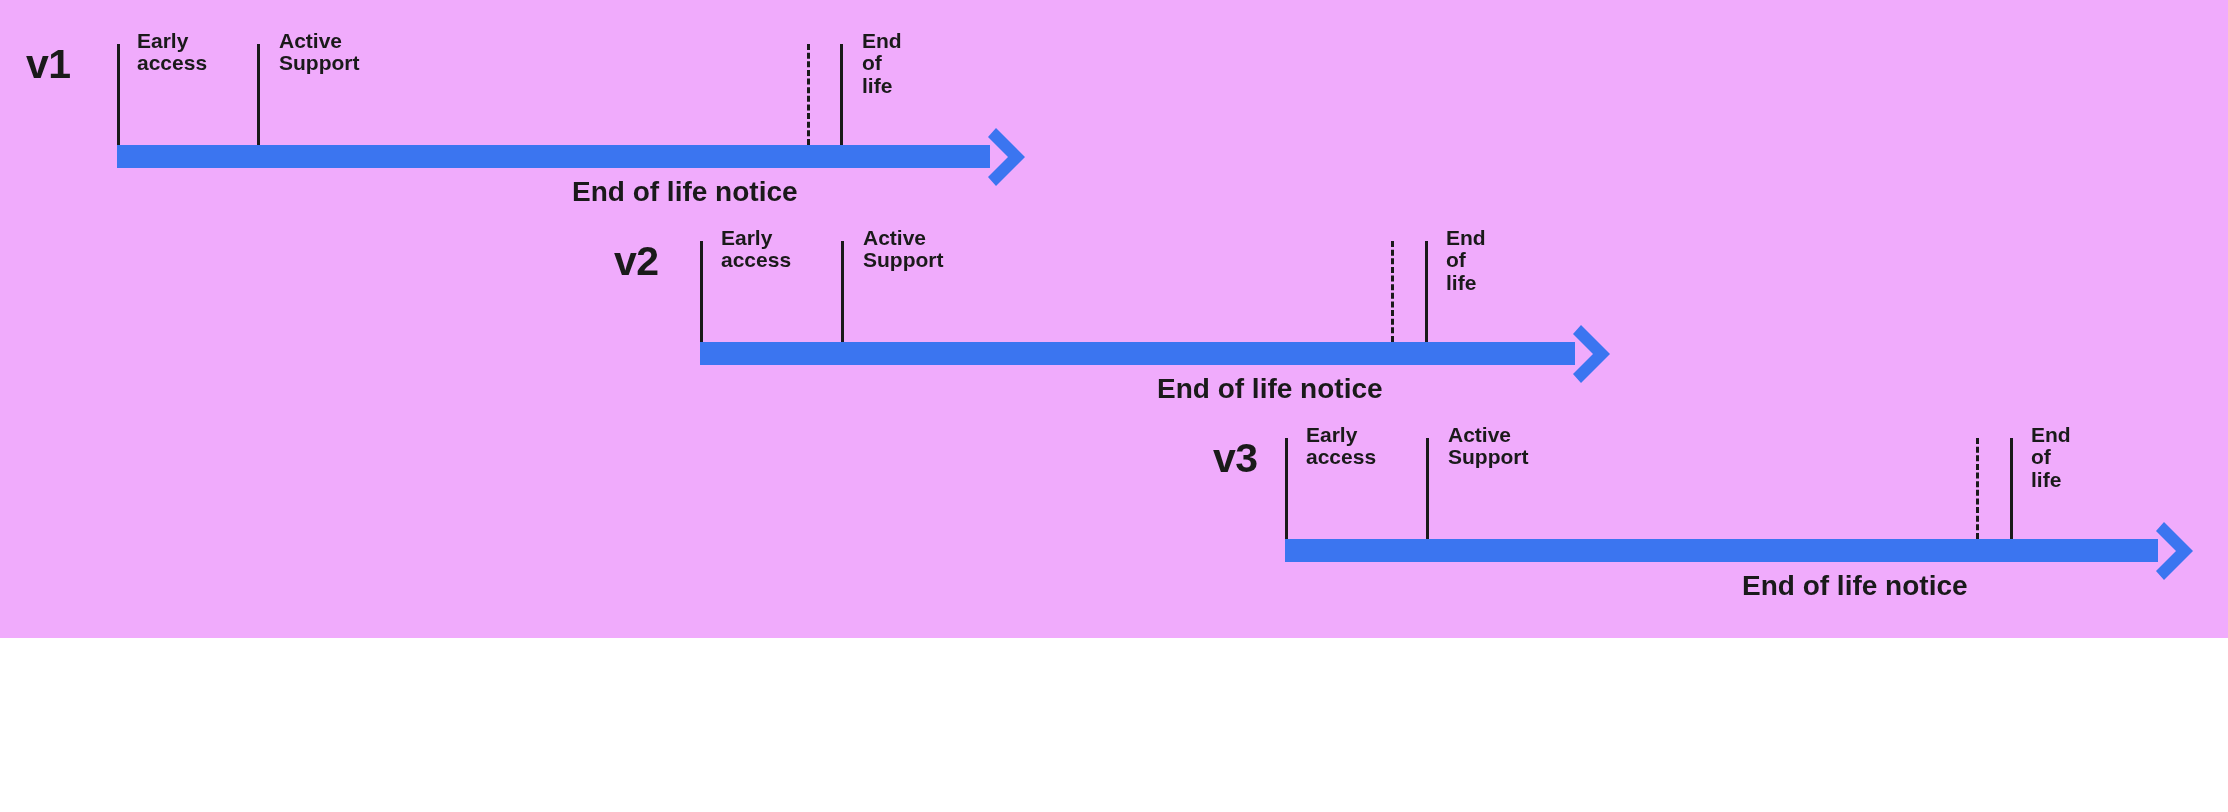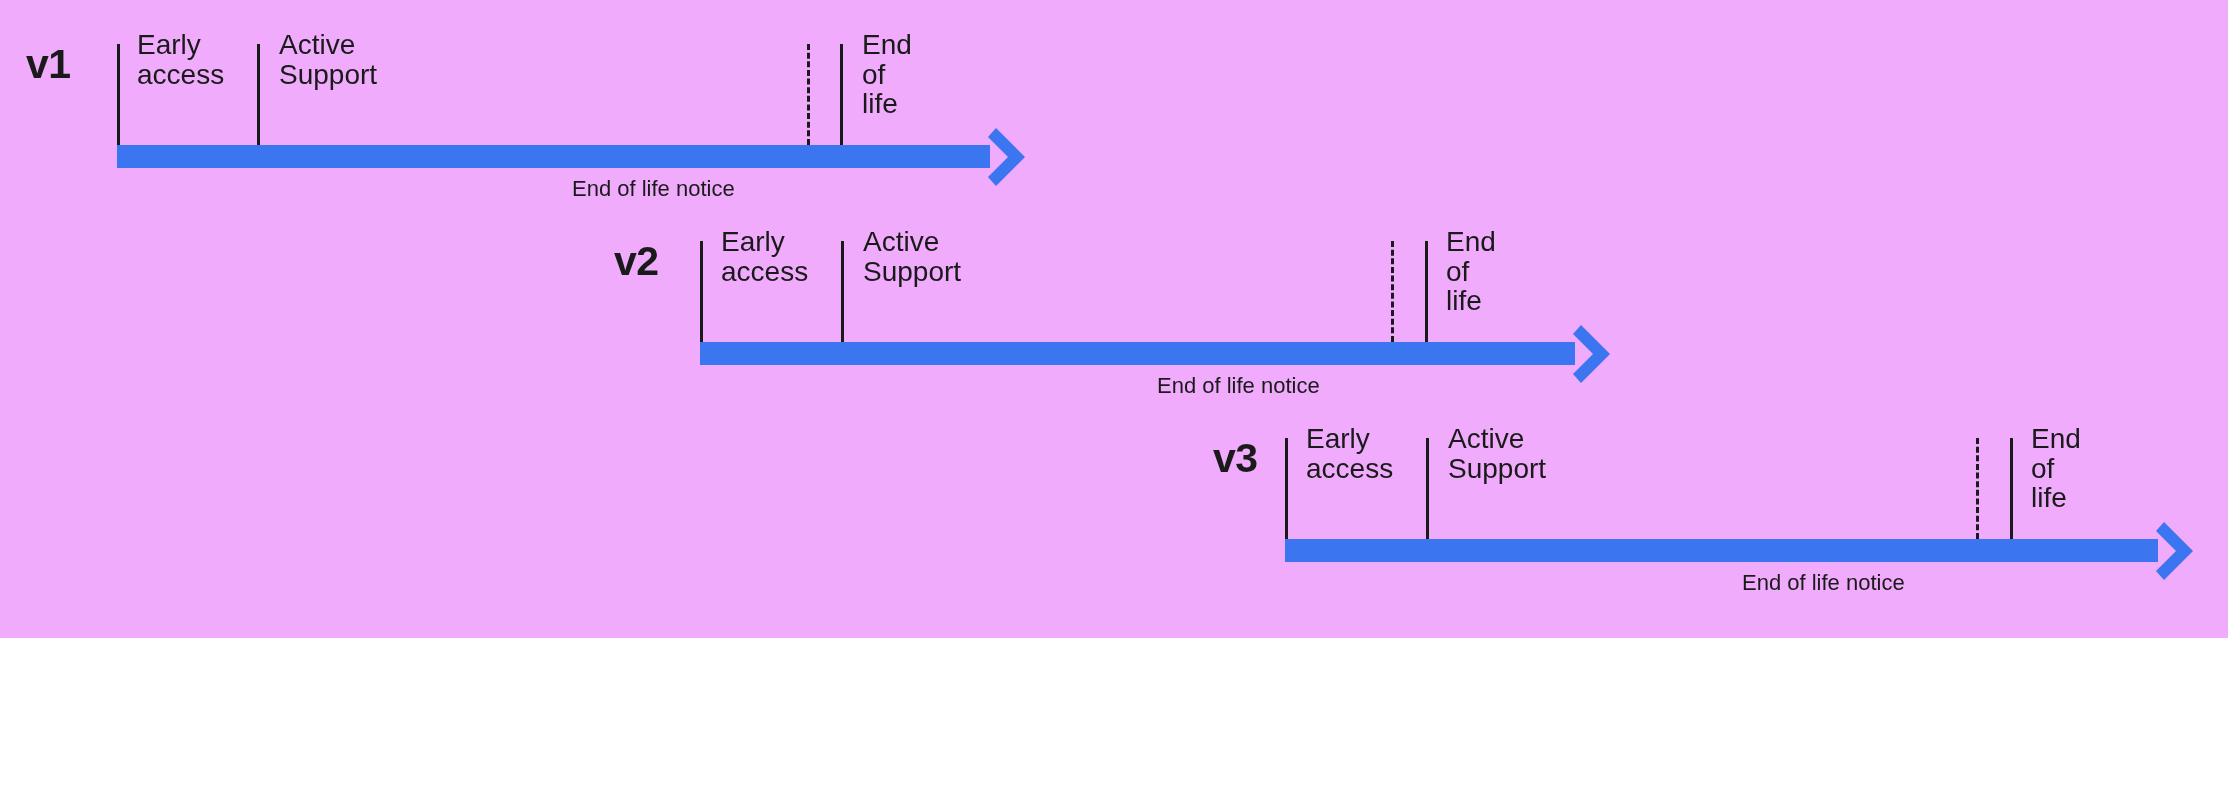--- a/index.html
+++ b/index.html
@@ -45,22 +45,22 @@
   .divider-dashed {
     position: absolute;
     width: 0;
     border-left: 3px dashed #1a1a1a;
     background: transparent;
   }
 
   
   .phase-label {
     position: absolute;
-    font-size: 28px;
-    font-weight: 400;
+    font-size: 21px;
+    font-weight: 700;
     color: #1a1a1a;
     line-height: 1.06;
     white-space: pre-line;
   }
 
   
   .track {
     position: absolute;
     height: 23px;
     background: var(--accent, #3b75f0);
@@ -69,22 +69,22 @@
   
   .arrow-head {
     position: absolute;
     overflow: visible;
   }
   .arrow-head svg { display: block; }
 
   
   .notice-label {
     position: absolute;
-    font-size: 22px;
-    font-weight: 400;
+    font-size: 28px;
+    font-weight: 700;
     color: #1a1a1a;
     line-height: 1;
     white-space: nowrap;
     text-align: center;
   }
 </style>
 </head>
 <body>
 
 <div id="canvas">

